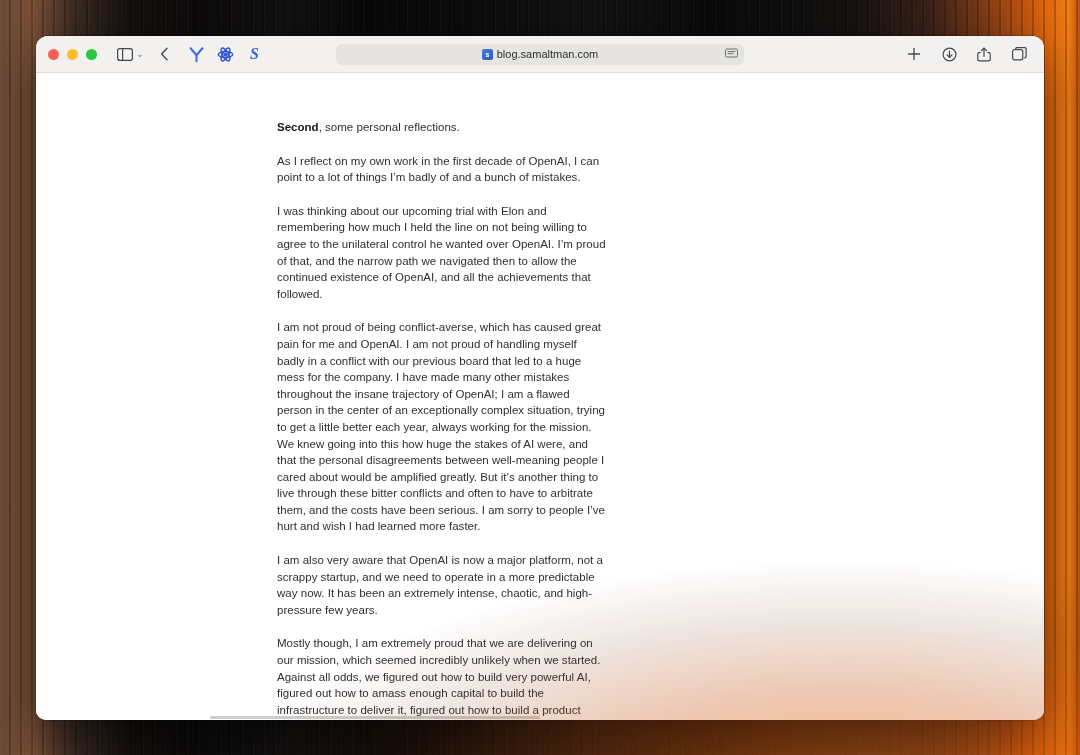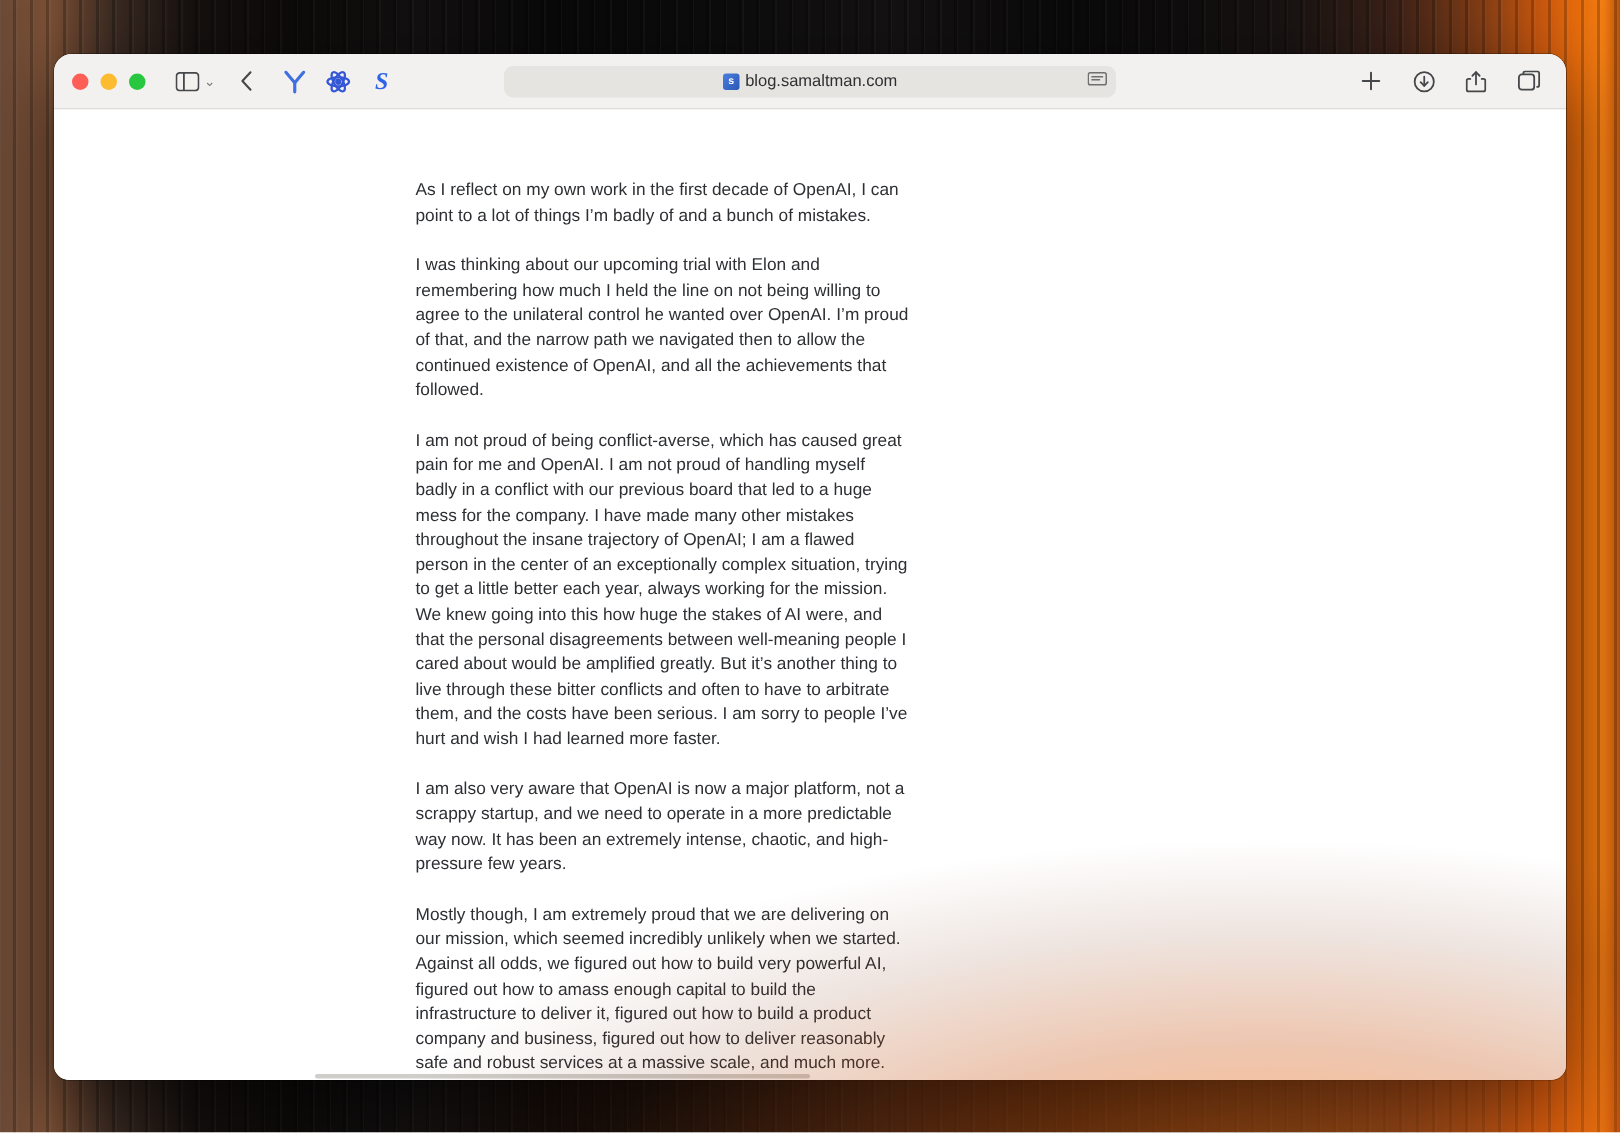--- a/index.html
+++ b/index.html
@@ -284,20 +284,21 @@
             <rect x="0.6" y="2.6" width="10.2" height="10.2" rx="2"></rect>
             <path d="M3.6 2.4 V1.9 a1.3 1.3 0 0 1 1.3 -1.3 H12.8 a1.3 1.3 0 0 1 1.3 1.3 V9.6 a1.3 1.3 0 0 1 -1.3 1.3 H12.3"></path>
           </svg>
         </span>
       </div>
     </div>
 
     <div class="page">
       <div class="article">
 
+        <p><strong>Second</strong><span>, some personal reflections.</span></p>
 
         <p><span>As I reflect on my own work in the first decade of OpenAI, I can point to a lot of things I’m badly of and a bunch of mistakes.</span></p>
 
         <p><span>I was thinking about our upcoming trial with Elon and remembering how much I held the line on not being willing to agree to the unilateral control he wanted over OpenAI. I’m proud of that, and the narrow path we navigated then to allow the continued existence of OpenAI, and all the achievements that followed.</span></p>
 
         <p><span>I am not proud of being conflict-averse, which has caused great pain for me and OpenAI. I am not proud of handling myself badly in a conflict with our previous board that led to a huge mess for the company. I have made many other mistakes throughout the insane trajectory of OpenAI; I am a flawed person in the center of an exceptionally complex situation, trying to get a little better each year, always working for the mission. We knew going into this how huge the stakes of AI were, and that the personal disagreements between well-meaning people I cared about would be amplified greatly. But it’s another thing to live through these bitter conflicts and often to have to arbitrate them, and the costs have been serious. I am sorry to people I’ve hurt and wish I had learned more faster.</span></p>
 
         <p><span>I am also very aware that OpenAI is now a major platform, not a scrappy startup, and we need to operate in a more predictable way now. It has been an extremely intense, chaotic, and high-pressure few years.</span></p>
 
         <p><span>Mostly though, I am extremely proud that we are delivering on our mission, which seemed incredibly unlikely when we started. Against all odds, we figured out how to build very powerful AI, figured out how to amass enough capital to build the infrastructure to deliver it, figured out how to build a product company and business, figured out how to deliver reasonably safe and robust services at a massive scale, and much more.</span></p>

